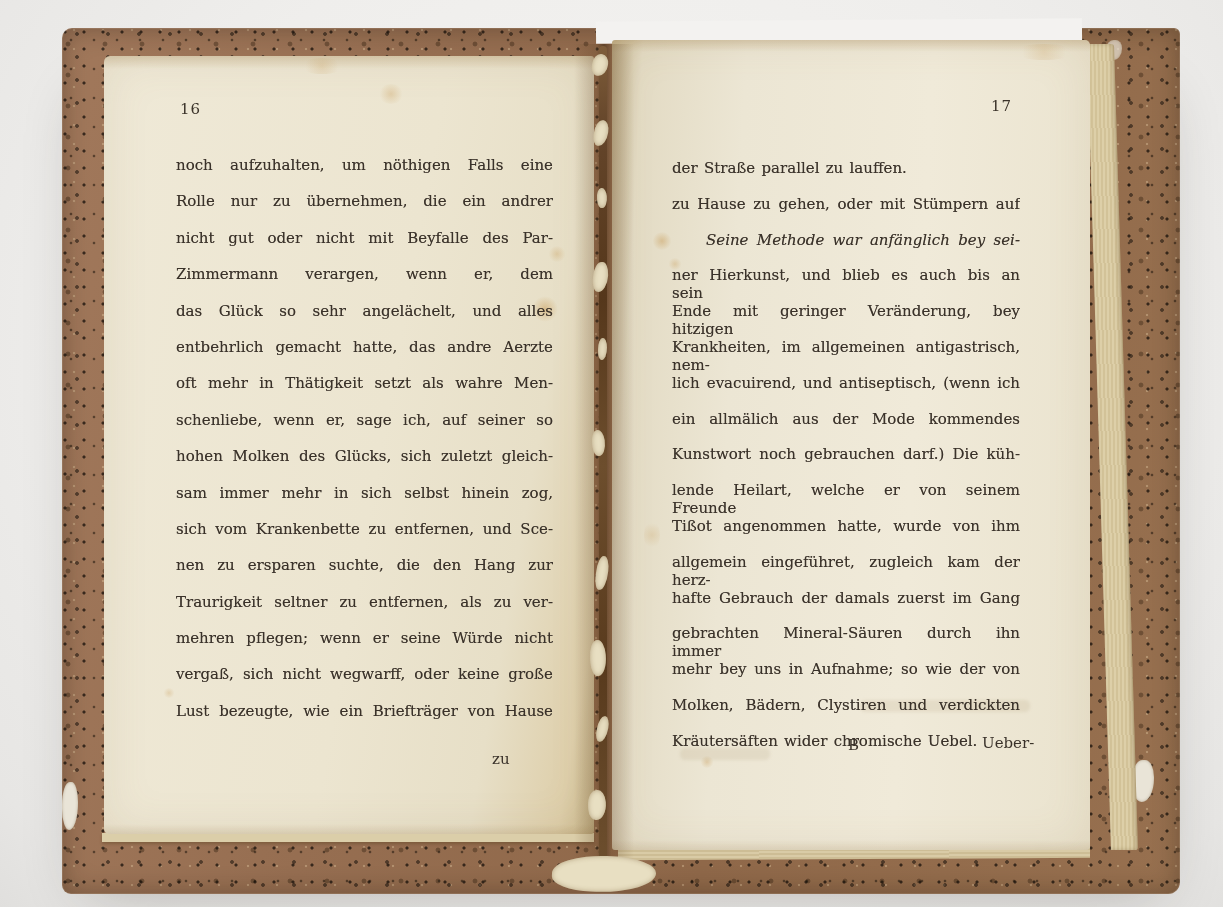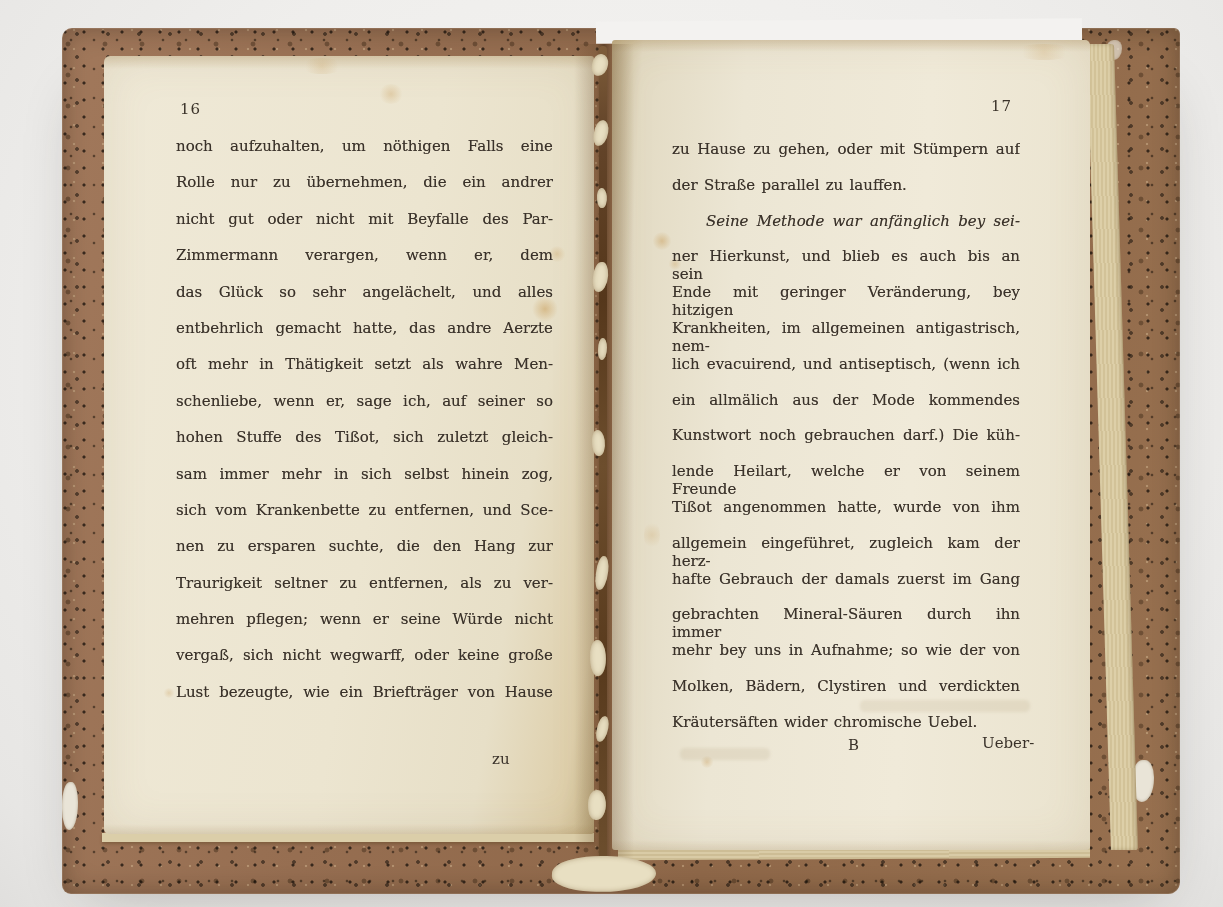--- a/index.html
+++ b/index.html
@@ -75,21 +75,21 @@
   .fray{
     position:absolute;background:#e8dfc2;border-radius:55% 45% 60% 40%;
     box-shadow: inset 0 0 5px rgba(120,90,50,.45);
   }
   .stain{position:absolute;border-radius:50%;
     background:radial-gradient(circle, rgba(193,141,62,.55) 0%, rgba(193,141,62,0) 70%);}
   .chip{position:absolute;background:#e9e4d7;border-radius:50% 42% 58% 46%;
     box-shadow:inset 0 0 3px rgba(110,85,50,.4);}
   .ghost{position:absolute;background:rgba(140,110,60,.10);border-radius:5px;filter:blur(1.5px);}
   .pagenum{position:absolute;font-size:15px;letter-spacing:1px;color:#3b332a;}
-  .textblock{position:absolute;color:#3a322a;}
+  .textblock{position:absolute;color:#3a322a;margin-top:19px;}
   .tb-left{left:72px;top:81px;width:377px;}
   .tb-right{left:60px;top:100px;width:348px;}
   .line{
     font-size:15px;height:36.4px;overflow:hidden;
     text-align:justify;text-align-last:justify;word-spacing:1.5px;
     text-shadow:0 0 .5px rgba(58,50,42,.55);
   }
   .tb-right .line{height:35.8px;}
   .line.end{text-align-last:left;}
   .line.indent{text-indent:34px;font-style:italic;}
@@ -148,35 +148,35 @@
   <div class="pagenum" style="left:180px;top:100px;">16</div>
   <div class="textblock tb-left" style="left:176px;top:137px;">
     <div class="line">noch aufzuhalten, um nöthigen Falls eine</div>
     <div class="line">Rolle nur zu übernehmen, die ein andrer</div>
     <div class="line">nicht gut oder nicht mit Beyfalle des Par-</div>
     <div class="line">Zimmermann verargen, wenn er, dem</div>
     <div class="line">das Glück so sehr angelächelt, und alles</div>
     <div class="line">entbehrlich gemacht hatte, das andre Aerzte</div>
     <div class="line">oft mehr in Thätigkeit setzt als wahre Men-</div>
     <div class="line">schenliebe, wenn er, sage ich, auf seiner so</div>
-    <div class="line">hohen Stuffe des Tißot, sich zuletzt gleich-</div>
+    <div class="line">hohen Molken des Glücks, sich zuletzt gleich-</div>
     <div class="line">sam immer mehr in sich selbst hinein zog,</div>
     <div class="line">sich vom Krankenbette zu entfernen, und Sce-</div>
     <div class="line">nen zu ersparen suchte, die den Hang zur</div>
     <div class="line">Traurigkeit seltner zu entfernen, als zu ver-</div>
     <div class="line">mehren pflegen; wenn er seine Würde nicht</div>
     <div class="line">vergaß, sich nicht wegwarff, oder keine große</div>
     <div class="line">Lust bezeugte, wie ein Briefträger von Hause</div>
   </div>
   <div class="catchword" style="left:492px;top:750px;">zu</div>
 
   <div class="pagenum" style="left:991px;top:97px;">17</div>
   <div class="textblock tb-right" style="left:672px;top:140px;">
+    <div class="line end">der Straße parallel zu lauffen.</div>
     <div class="line">zu Hause zu gehen, oder mit Stümpern auf</div>
-    <div class="line end">der Straße parallel zu lauffen.</div>
     <div class="line indent">Seine Methode war anfänglich bey sei-</div>
     <div class="line">ner Hierkunst, und blieb es auch bis an sein</div>
     <div class="line">Ende mit geringer Veränderung, bey hitzigen</div>
     <div class="line">Krankheiten, im allgemeinen antigastrisch, nem-</div>
     <div class="line">lich evacuirend, und antiseptisch, (wenn ich</div>
     <div class="line">ein allmälich aus der Mode kommendes</div>
     <div class="line">Kunstwort noch gebrauchen darf.) Die küh-</div>
     <div class="line">lende Heilart, welche er von seinem Freunde</div>
     <div class="line">Tißot angenommen hatte, wurde von ihm</div>
     <div class="line">allgemein eingeführet, zugleich kam der herz-</div>

